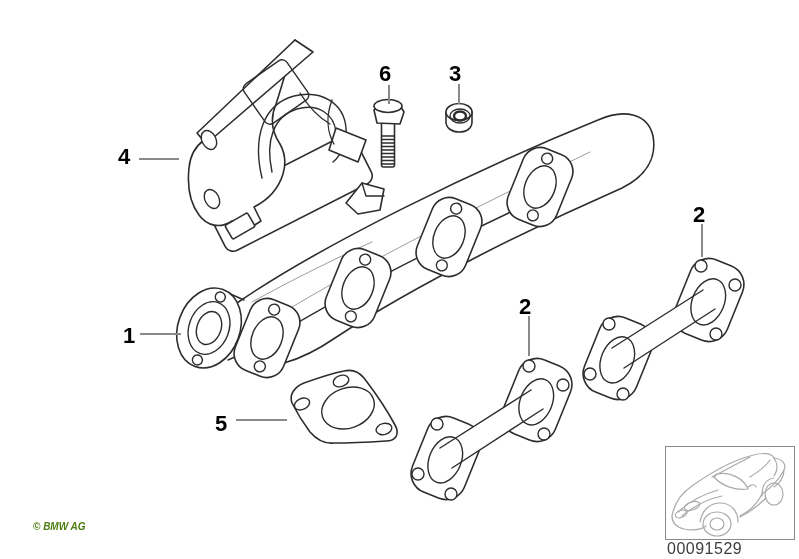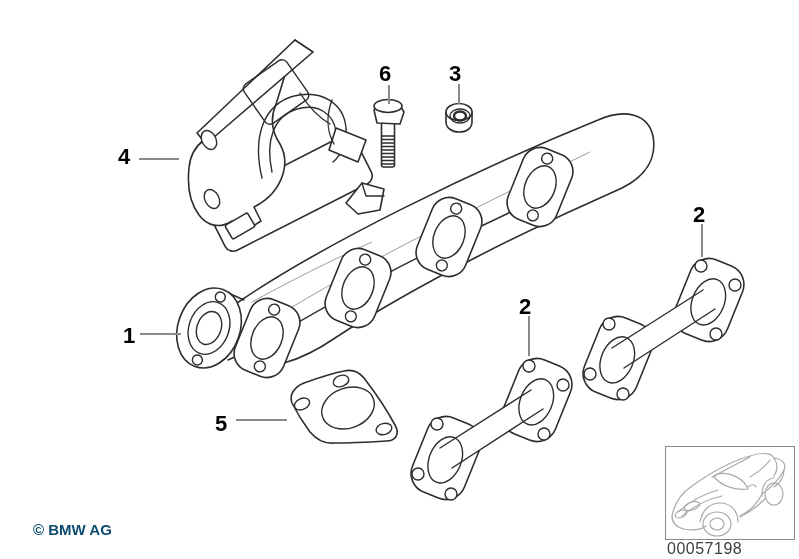--- a/index.html
+++ b/index.html
@@ -13,21 +13,21 @@
   .s2 {fill:#ffffff;stroke:#2d2d2d;stroke-width:1.4;stroke-linejoin:round;stroke-linecap:round;}
   .lt {fill:none;stroke:#9d9d9d;stroke-width:1;stroke-linecap:round;}
   .wf {fill:#ffffff;stroke:none;}
   .car{fill:none;stroke:#a9a9a9;stroke-width:1.2;stroke-linejoin:round;stroke-linecap:round;}
   .box{fill:none;stroke:#8a8a8a;stroke-width:1;}
   .callout{
     position:absolute;font-size:22px;font-weight:bold;color:#000;line-height:1;
   }
   .leader{position:absolute;background:#8a8a8a;}
   #copyright{
-    position:absolute;left:33px;top:521px;font-size:15px;font-weight:bold;color:#0c4a6e;
+    position:absolute;left:33px;top:521px;font-size:10px;font-weight:bold;color:#4d7c0f;font-style:italic;
   }
   #diagram-number{
     position:absolute;left:667px;top:540px;font-size:16px;color:#3d3d3d;letter-spacing:.5px;
   }
 </style>
 </head>
 <body>
 
 <div id="stage">
 
@@ -204,15 +204,15 @@
 
   <div class="leader" style="left:139px;top:158px;width:40px;height:1.5px;"></div>
   <div class="leader" style="left:140px;top:333px;width:41px;height:1.5px;"></div>
   <div class="leader" style="left:236px;top:419px;width:51px;height:1.5px;"></div>
   <div class="leader" style="left:388px;top:85px;width:1.5px;height:19px;"></div>
   <div class="leader" style="left:458px;top:84px;width:1.5px;height:20px;"></div>
   <div class="leader" style="left:528px;top:316px;width:1.5px;height:40px;"></div>
   <div class="leader" style="left:701px;top:224px;width:1.5px;height:33px;"></div>
 
   <div id="copyright">© BMW AG</div>
-  <div id="diagram-number">00057198</div>
+  <div id="diagram-number">00091529</div>
 
 </div>
 
 </body></html>

